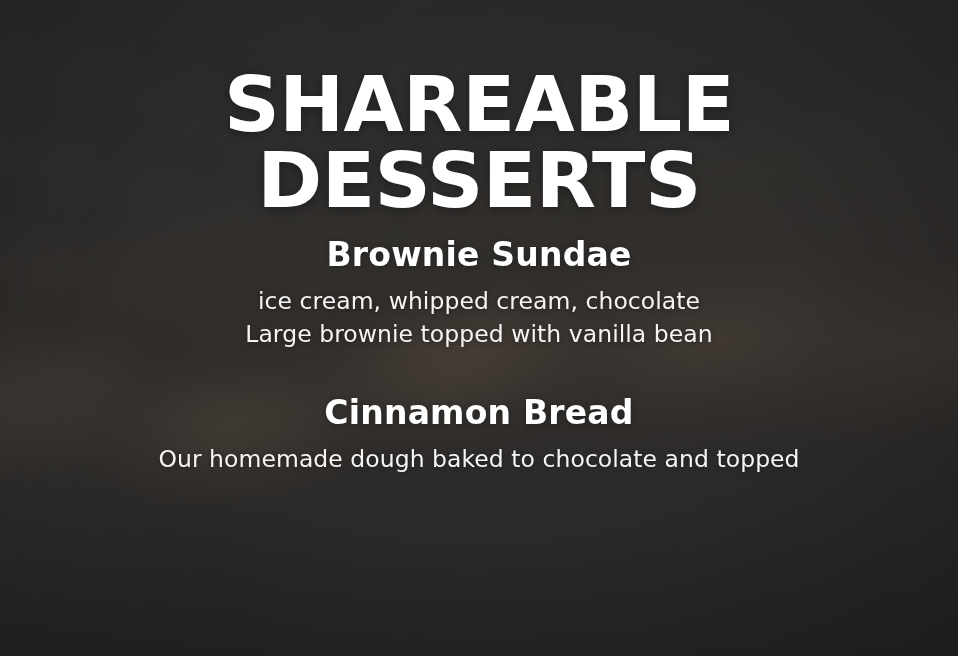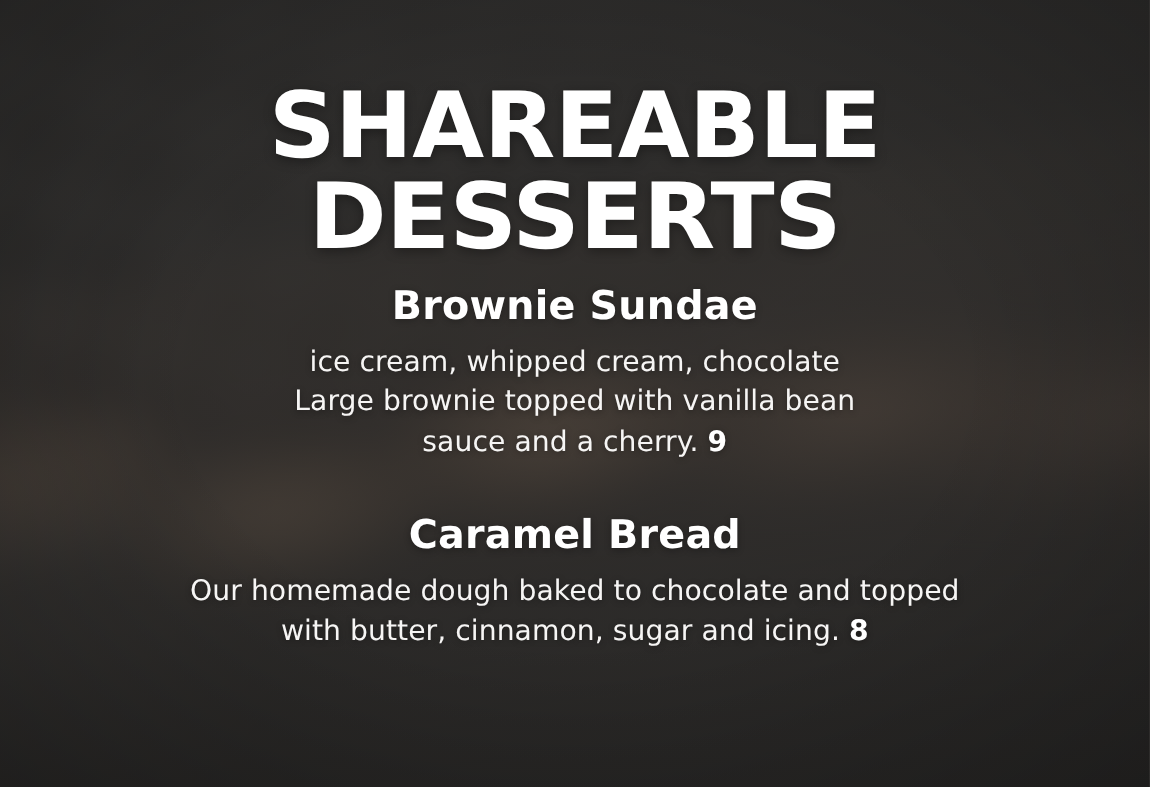--- a/index.html
+++ b/index.html
@@ -194,27 +194,25 @@
       <span class="title-line title-line-2">DESSERTS</span>
     </div>
 
     <div class="menu-items">
 
       <div class="menu-item">
         <div class="item-name">Brownie Sundae</div>
         <div class="item-desc">
           <span class="desc-line">ice cream, whipped cream, chocolate</span>
           <span class="desc-line">Large brownie topped with vanilla bean</span>
-          <span class="desc-line"><span>sauce and a cherry.</span> <span class="price">9</span></span>
         </div>
       </div>
 
       <div class="menu-item">
-        <div class="item-name">Caramel Bread</div>
+        <div class="item-name">Cinnamon Bread</div>
         <div class="item-desc">
           <span class="desc-line">Our homemade dough baked to chocolate and topped</span>
-          <span class="desc-line"><span>with butter, cinnamon, sugar and icing.</span> <span class="price">8</span></span>
         </div>
       </div>
 
     </div>
   </div>
 </div>
 
 </body></html>

